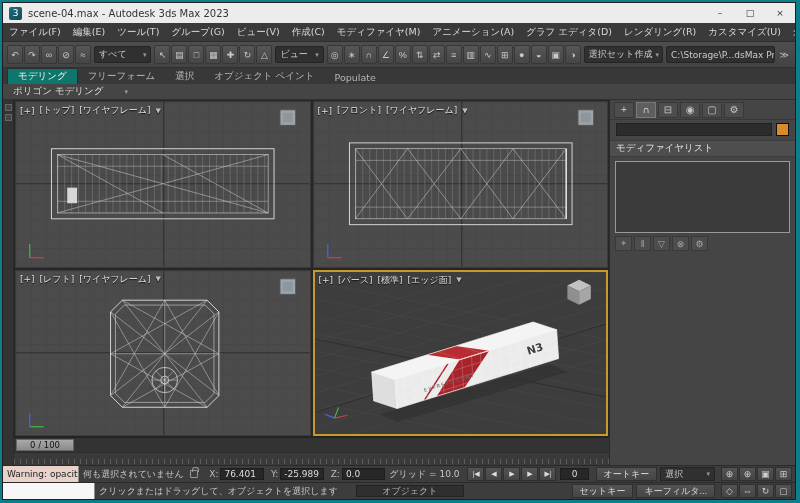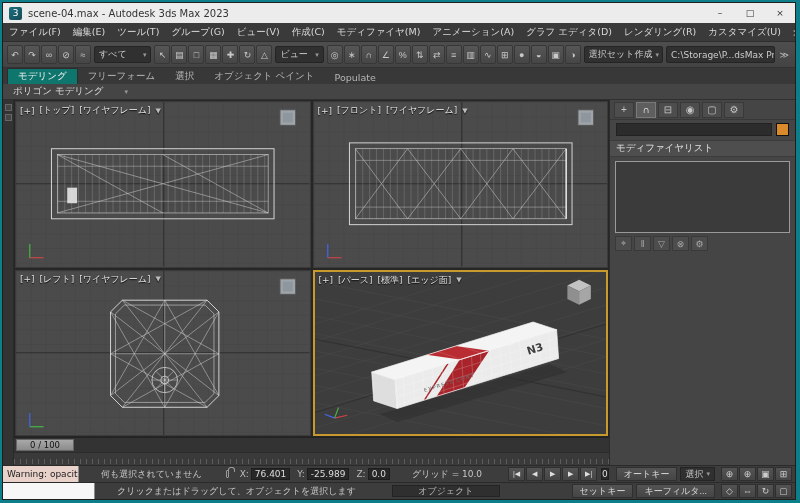--- a/index.html
+++ b/index.html
@@ -64,21 +64,21 @@
   .cp-modlabel{height:17px;display:flex;align-items:center;padding:0 6px;font-size:9.5px;color:#e0e0e0;background:#4e4e4e;border-top:1px solid #3c3c3c;border-bottom:1px solid #3c3c3c;margin-top:3px}
   .cp-stack{height:72px;margin:4px 5px 3px 5px;background:#3b3b3b;border:1px solid #9a9a9a}
   .cp-stackbtns{display:flex;gap:2px;padding:0 5px}
   .cp-sbtn{width:17px;height:15px;background:#4d4d4d;border:1px solid #393939;color:#a9a9a9;font-size:9px;display:flex;align-items:center;justify-content:center;padding:0}
   .cp-rest{flex:1}
 
   
   .sb-row{height:17px;background:#3d3d3d;border-top:1px solid #2a2a2a;display:flex;align-items:center;font-size:9px;color:#c6c6c6;padding-right:3px;flex:0 0 auto;overflow:hidden;white-space:nowrap}
   .mini-macro{width:76px;height:100%;background:#e9d2ca;color:#222;display:flex;align-items:center;padding:0 4px;border-right:1px solid #8a8a8a;flex:0 0 auto;overflow:hidden}
   .mini-listener{width:92px;height:100%;background:#f7f7f7;color:#222;display:flex;align-items:center;padding:0 4px;border-right:1px solid #8a8a8a;flex:0 0 auto;overflow:hidden}
-  .sb-text{margin:0 22px}
+  .sb-text{margin:0 4px}
   .lock{width:9px;height:8px;border:1px solid #999;border-radius:1px;position:relative;margin:0 4px 0 2px}
   .lock:before{content:"";position:absolute;top:-4px;left:1px;width:5px;height:4px;border:1px solid #999;border-bottom:none;border-radius:3px 3px 0 0}
   .coord-label{margin-left:7px;color:#bbb}
   .coord-field{width:46px;height:12px;background:#272727;border:1px solid #1d1d1d;color:#ddd;display:flex;align-items:center;padding:0 3px;margin-left:2px}
   .spacer{flex:1}
   .pb-group{display:flex;gap:1px;margin-left:4px}
   .pb-btn{width:17px;height:14px;background:linear-gradient(#535353,#454545);border:1px solid #2f2f2f;color:#ddd;font-size:7px;display:flex;align-items:center;justify-content:center;padding:0}
   .frame-field{width:30px;height:12px;background:#272727;border:1px solid #1d1d1d;color:#ddd;display:flex;align-items:center;justify-content:center;margin:0 4px}
   .key-btn{height:14px;padding:0 7px;background:linear-gradient(#535353,#454545);border:1px solid #2f2f2f;color:#ddd;font-size:9px;display:flex;align-items:center;margin-left:3px;white-space:nowrap}
   .sel-combo{height:14px;width:58px;background:#303030;border:1px solid #242424;color:#ccc;font-size:9px;display:flex;align-items:center;padding:0 4px;gap:3px;margin-left:3px}

